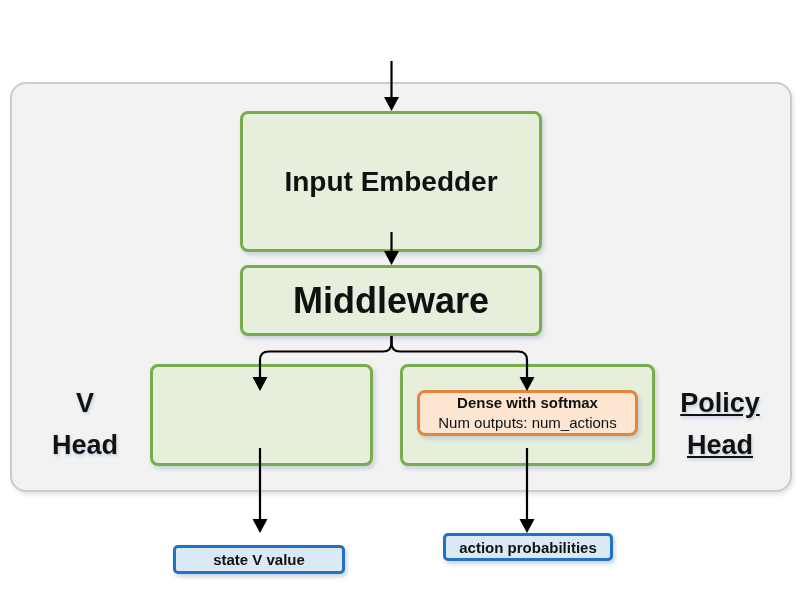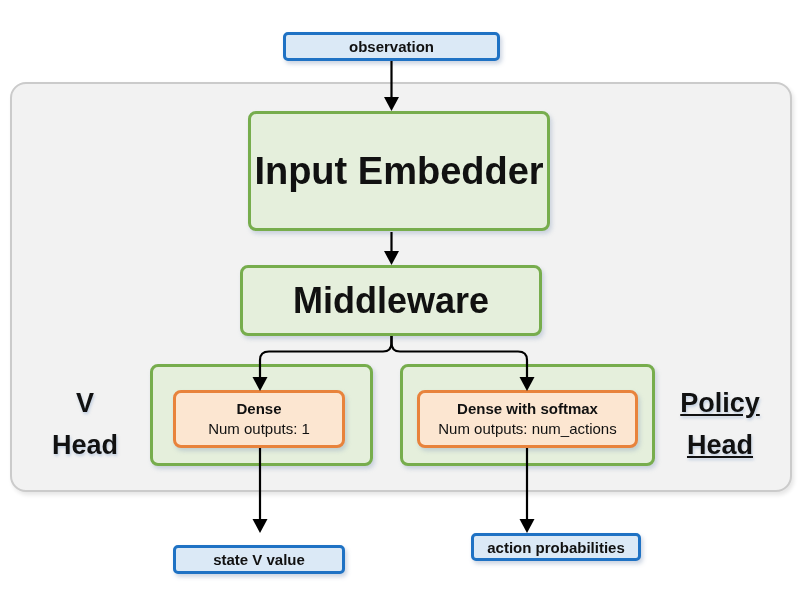--- a/index.html
+++ b/index.html
@@ -54,28 +54,28 @@
     border: 3px solid var(--orange-border, #e8833c);
     border-radius: 8px;
     font-size: 15px;
     line-height: 20px;
     box-shadow: 2px 3px 4px rgba(140,160,190,0.40);
   }
   .orange-node .node-title { font-weight: bold; }
   .orange-node .node-sub { font-weight: normal; }
 
   #observation        { left: 283px; top: 32px;  width: 217px; height: 29px; }
-  #input-embedder     { left: 240px; top: 111px; width: 302px; height: 120px; font-size: 38px; margin-left: 8px; }
+  #input-embedder     { left: 240px; top: 111px; width: 302px; height: 141px; font-size: 28px; }
   #middleware         { left: 240px; top: 265px; width: 302px; height: 71px;  font-size: 36px; }
   #v-head-box         { left: 150px; top: 364px; width: 223px; height: 102px; }
   #policy-head-box    { left: 400px; top: 364px; width: 255px; height: 102px; }
   #v-dense            { left: 173px; top: 390px; width: 172px; height: 58px; }
-  #policy-dense       { left: 417px; top: 390px; width: 221px; height: 58px; }
+  #policy-dense       { left: 417px; top: 390px; width: 221px; height: 46px; }
   #state-v-value      { left: 173px; top: 533px; width: 172px; height: 29px; margin-top: 12px; }
-  #action-probs       { left: 443px; top: 533px; width: 170px; height: 28px; margin-left: 28px; }
+  #action-probs       { left: 443px; top: 533px; width: 170px; height: 28px; }
 
   .head-label {
     position: absolute;
     text-align: center;
     font-weight: bold;
     font-size: 27px;
     line-height: 42px;
     color: #111111;
     text-shadow: 1px 2px 3px rgba(150,175,210,0.55);
   }
@@ -99,34 +99,29 @@
     stroke: none;
   }
 </style>
 </head>
 <body>
 
 <div class="canvas">
 
   <div class="container-box"></div>
 
-  <div class="node blue-node" id="observation">observation</div>
 
   <div class="node green-node" id="input-embedder">Input Embedder</div>
 
   <div class="node green-node" id="middleware">Middleware</div>
 
   <div class="node green-node" id="v-head-box"></div>
 
   <div class="node green-node" id="policy-head-box"></div>
 
-  <div class="node orange-node" id="v-dense">
-    <span class="node-title">Dense</span>
-    <span class="node-sub">Num outputs: 1</span>
-  </div>
 
   <div class="node orange-node" id="policy-dense">
     <span class="node-title">Dense with softmax</span>
     <span class="node-sub">Num outputs: num_actions</span>
   </div>
 
   <div class="head-label" id="v-head-label">
     <div>V</div>
     <div>Head</div>
   </div>

